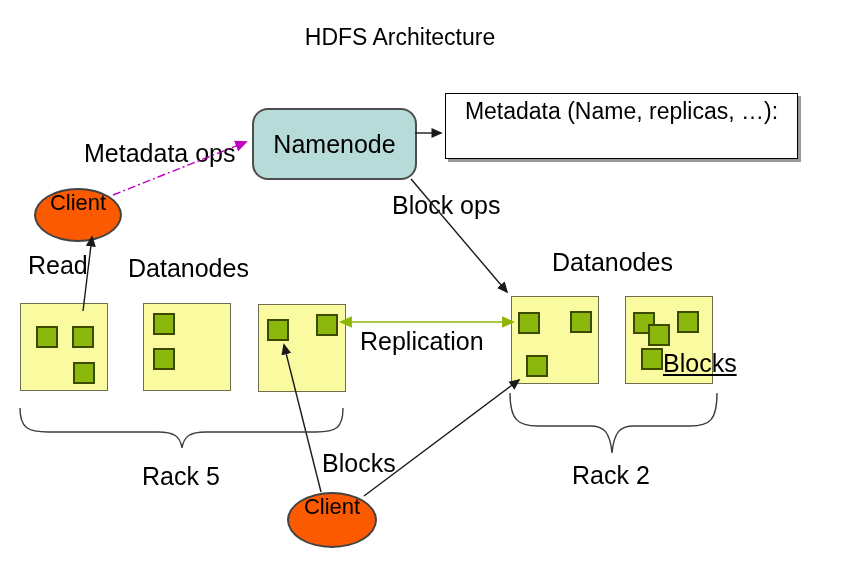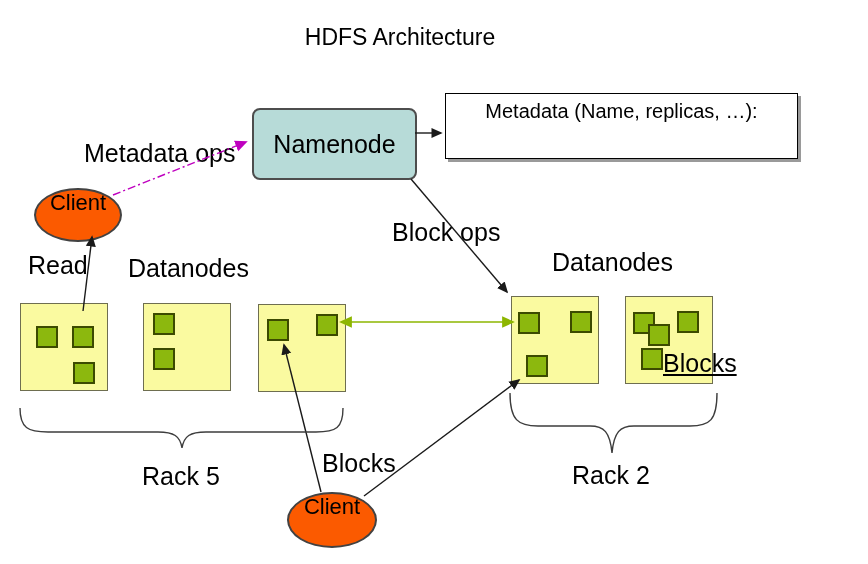--- a/index.html
+++ b/index.html
@@ -4,48 +4,48 @@
 <style>
   html,body{margin:0;padding:0;background:#fff;}
   .canvas{
     position:relative;width:856px;height:564px;background:#ffffff;overflow:hidden;
     font-family:"Liberation Sans","DejaVu Sans",sans-serif;color:#000;
   }
   .lbl{position:absolute;font-size:25px;white-space:nowrap;line-height:1.05;}
   .title{position:absolute;left:240px;top:24px;width:320px;text-align:center;font-size:23px;}
   .namenode{
     position:absolute;left:252px;top:108px;width:161px;height:68px;
-    background:#b7dbd8;border:2px solid #4d4d4d;border-radius:8px;
+    background:#b7dbd8;border:2px solid #4d4d4d;border-radius:16px;
     display:flex;align-items:center;justify-content:center;font-size:25px;
   }
   .meta-note{
     position:absolute;left:445px;top:93px;width:351px;height:60px;
     background:#ffffff;border:1px solid #000;box-shadow:3px 3px 0 #9a9a9a;
-    text-align:center;font-size:20px;line-height:27px;padding-top:4px;
+    text-align:center;font-size:23px;line-height:27px;padding-top:4px;
   }
   .client{
     position:absolute;border-radius:50%;background:#fb5a00;border:2px solid #424242;
     display:flex;align-items:flex-start;justify-content:center;font-size:22px;
   }
   .client-top{left:34px;top:188px;width:84px;height:50px;}
   .client-bottom{left:287px;top:492px;width:86px;height:52px;}
   .dnode{
     position:absolute;width:86px;height:86px;background:#fafaa0;border:1px solid #6e6e50;
   }
   .d1{left:20px;top:303px;} .d2{left:143px;top:303px;} .d3{left:258px;top:304px;}
   .d4{left:511px;top:296px;} .d5{left:625px;top:296px;}
   .blk{position:absolute;width:18px;height:18px;background:#8cb80e;border:2px solid #3c4a00;}
   .overlay{position:absolute;left:0;top:0;pointer-events:none;}
   .edge-black{stroke:#1a1a1a;stroke-width:1.4;fill:none;}
   .edge-magenta{stroke:#bf00bf;stroke-width:1.4;fill:none;stroke-dasharray:8 3 2 3;}
   .edge-green{stroke:#8db600;stroke-width:1.6;fill:none;}
   .brace{stroke:#3d3d3d;stroke-width:1.4;fill:none;}
   
   .lbl-metadata-ops{left:84px;top:140px;}
-  .lbl-block-ops{left:392px;top:219px;}
+  .lbl-block-ops{left:392px;top:192px;}
   .lbl-read{left:28px;top:252px;}
   .lbl-datanodes-left{left:128px;top:255px;}
   .lbl-datanodes-right{left:552px;top:249px;}
   .lbl-replication{left:360px;top:328px;}
   .lbl-blocks{left:663px;top:350px;z-index:5;text-decoration:underline;}
   .lbl-write{left:322px;top:450px;}
   .lbl-rack1{left:142px;top:463px;}
   .lbl-rack2{left:572px;top:462px;}
 </style>
 </head>
@@ -94,20 +94,21 @@
     <span class="blk" style="left:22px;top:27px;"></span>
     <span class="blk" style="left:15px;top:51px;"></span>
     <span class="blk" style="left:51px;top:14px;"></span>
   </div>
 
   <div class="lbl lbl-metadata-ops">Metadata ops</div>
   <div class="lbl lbl-block-ops">Block ops</div>
   <div class="lbl lbl-read">Read</div>
   <div class="lbl lbl-datanodes-left">Datanodes</div>
   <div class="lbl lbl-datanodes-right">Datanodes</div>
+  <div class="lbl lbl-replication">Replication</div>
   <div class="lbl lbl-blocks">Blocks</div>
   <div class="lbl lbl-write">Blocks</div>
   <div class="lbl lbl-rack1">Rack 5</div>
   <div class="lbl lbl-rack2">Rack 2</div>
 
   <svg class="overlay" width="868" height="564" viewBox="0 0 868 564">
     <defs>
       <marker id="mBlack" viewBox="0 0 10 10" refX="8.5" refY="5" markerWidth="8" markerHeight="8" orient="auto-start-reverse">
         <path d="M0,0.5 L10,5 L0,9.5 z" fill="#1a1a1a"></path>
       </marker>

